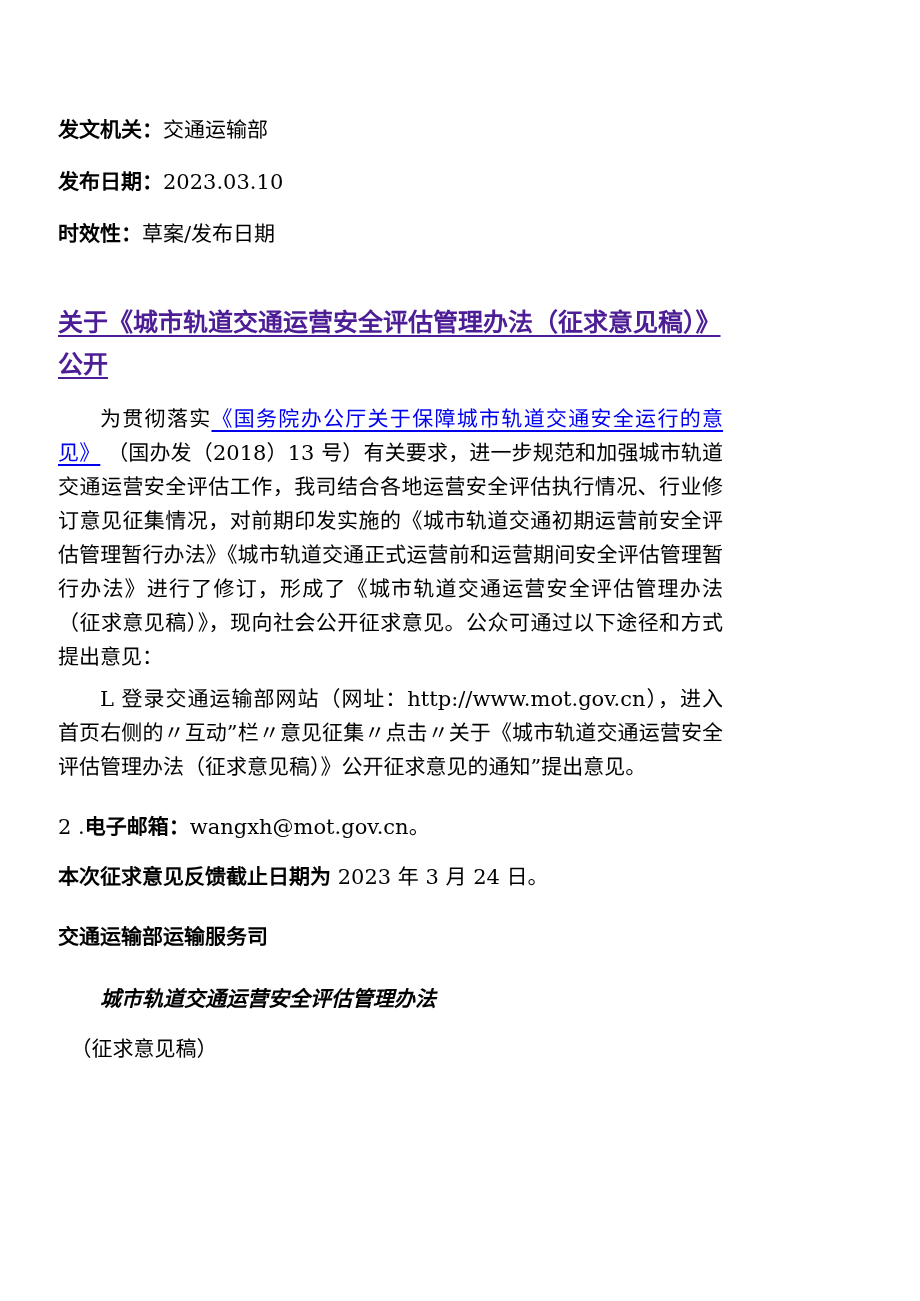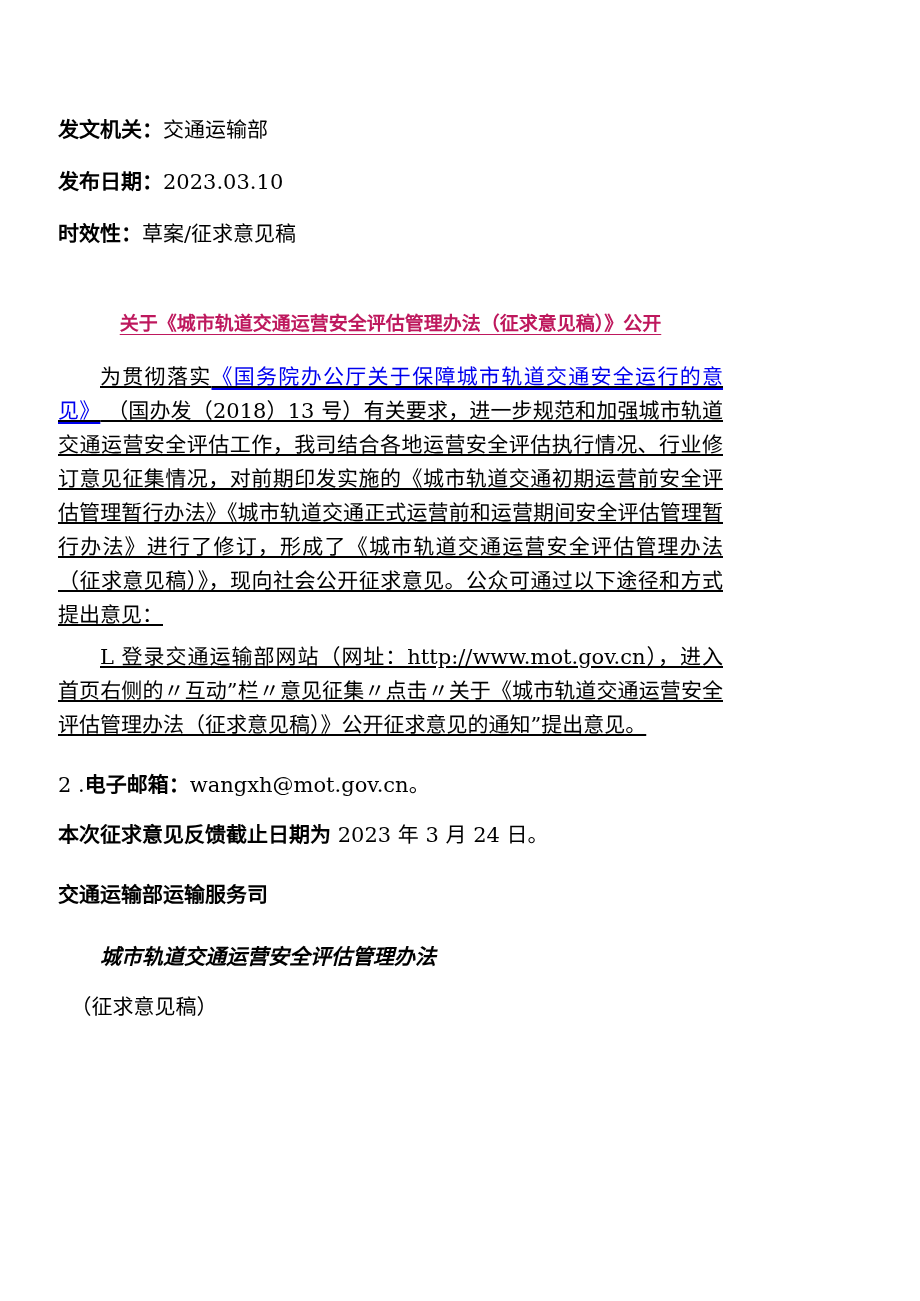--- a/index.html
+++ b/index.html
@@ -22,42 +22,42 @@
     padding: 118px 133px 0 58px;
     font-size: 21px;
   }
   .b { font-weight: bold; }
   .meta-row {
     margin: 0 0 28px 0;
     line-height: 24px;
   }
   .notice-title {
     margin: 56px 0 0 0;
-    text-align: center;
-    font-size: 19px;
+    text-align: left;
+    font-size: 25px;
     font-weight: bold;
-    color: #be185d;
+    color: #4c1d95;
   }
   .notice-title .tline {
     display: block;
     line-height: 42px;
     text-decoration: underline;
     text-underline-offset: 4px;
     cursor: pointer;
   }
   .para {
     margin: 0;
     line-height: 34px;
     text-align: justify;
   }
   .mt16 { margin-top: 16px; }
   .mt8  { margin-top: 8px; }
   .mt26 { margin-top: 26px; }
   .mt22 { margin-top: 22px; }
-  .indent { text-indent: 2em; text-decoration: underline; }
+  .indent { text-indent: 2em; }
   .doc-link {
     color: #0000ee;
     text-decoration: underline;
     text-underline-offset: 4px;
     cursor: pointer;
   }
   .right-line {
     margin: 0;
     line-height: 30px;
   }
@@ -83,21 +83,21 @@
 <div class="page">
 
   <div>
     <p class="meta-row">
       <span class="b">发文机关：</span><span>交通运输部</span>
     </p>
     <p class="meta-row">
       <span class="b">发布日期：</span><span>2023.03.10</span>
     </p>
     <p class="meta-row">
-      <span class="b">时效性：</span><span>草案/征求意见稿</span>
+      <span class="b">时效性：</span><span>草案/发布日期</span>
     </p>
   </div>
 
   <h1 class="notice-title">
     <span class="tline">关于《城市轨道交通运营安全评估管理办法（征求意见稿）》公开</span>
   </h1>
 
   <p class="para indent mt16"><span>为贯彻落实</span><a class="doc-link">《国务院办公厅关于保障城市轨道交通安全运行的意见》</a><span> （国办发（2018）13 号）有关要求，进一步规范和加强城市轨道交通运营安全评估工作，我司结合各地运营安全评估执行情况、行业修订意见征集情况，对前期印发实施的《城市轨道交通初期运营前安全评估管理暂行办法》《城市轨道交通正式运营前和运营期间安全评估管理暂行办法》进行了修订，形成了《城市轨道交通运营安全评估管理办法（征求意见稿）》，现向社会公开征求意见。公众可通过以下途径和方式提出意见：</span></p>
 
   <p class="para indent mt8">L 登录交通运输部网站（网址：http://www.mot.gov.cn），进入首页右侧的〃互动”栏〃意见征集〃点击〃关于《城市轨道交通运营安全评估管理办法（征求意见稿）》公开征求意见的通知”提出意见。</p>

